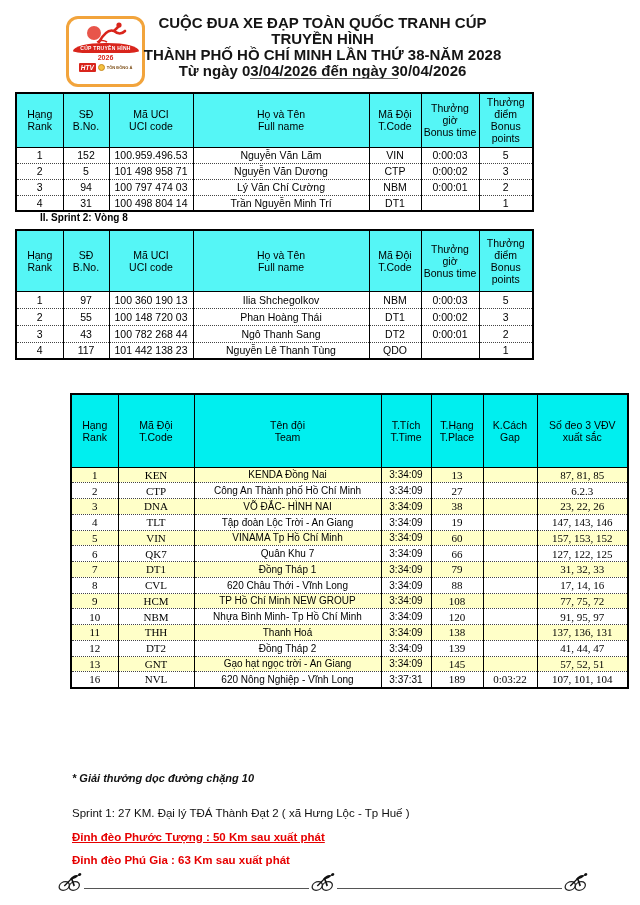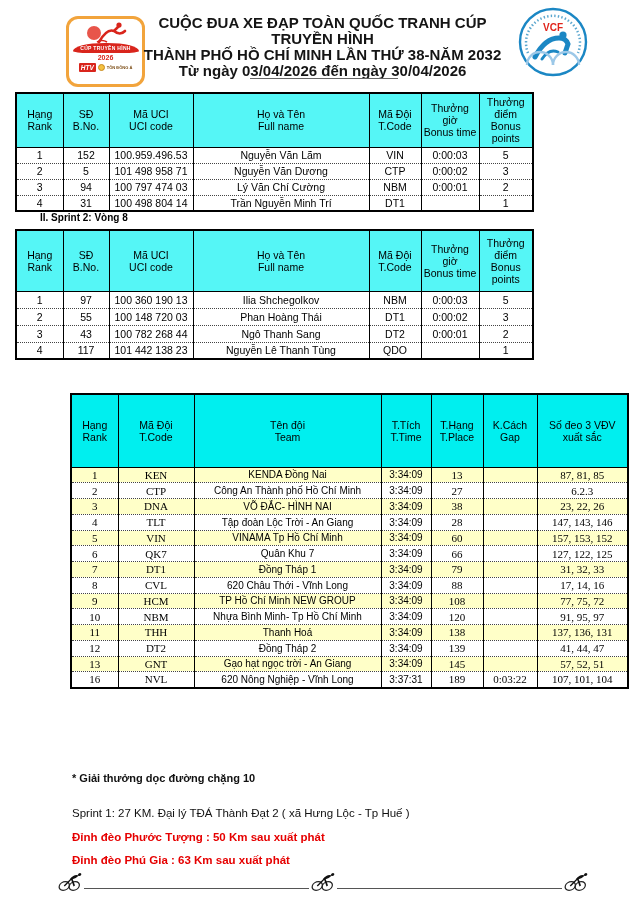--- a/index.html
+++ b/index.html
@@ -53,24 +53,24 @@
 
   #team { position:absolute; left:70px; top:393px; width:557px; }
   #team thead tr { height:73px; }
   #team thead th { background:#00EFEF; }
   #team tbody tr { height:15.75px; }
   #team tbody td { font-size:10px; }
   #team tbody td.serif { font-family:"Liberation Serif", serif; font-size:11px; }
   #team tbody tr.hl td { background:#FFFFC8; }
 
   
-  .note { position:absolute; left:72px; top:772px; font-weight:bold; font-size:11px; color:#111; }
+  .note { position:absolute; left:72px; top:772px; font-weight:bold; font-style:italic; font-size:11px; color:#111; }
   .sprint-info { position:absolute; left:72px; top:807px; font-size:11.5px; color:#111; }
   .climb { position:absolute; left:72px; font-weight:bold; font-size:11.5px; color:#E60000; }
-  .climb1 { top:831px; }
+  .climb1 { top:831px;text-decoration:underline; }
   .climb2 { top:854px; }
 
   .bottom-deco { position:absolute; left:56px; top:871px; width:534px; height:22px;
                  display:flex; align-items:flex-end; }
   .deco-line { flex:1 1 auto; border-bottom:1.3px solid #555; margin:0 0 4px 0; }
   .cyclist-glyph { flex:0 0 auto; }
 </style>
 </head>
 <body>
 
@@ -87,37 +87,25 @@
     <div class="ll-year">2026</div>
     <div class="ll-bottom">
       <span class="ll-htv">HTV</span>
       <span class="ll-dot"></span>
       <span class="ll-sponsor">TÔN ĐÔNG Á</span>
     </div>
   </div>
 
   <div class="titles">
     <div>CUỘC ĐUA XE ĐẠP TOÀN QUỐC TRANH CÚP TRUYỀN HÌNH</div>
-    <div>THÀNH PHỐ HỒ CHÍ MINH LẦN THỨ 38-NĂM 2032</div>
+    <div>THÀNH PHỐ HỒ CHÍ MINH LẦN THỨ 38-NĂM 2028</div>
     <div>Từ ngày 03/04/2026 đến ngày 30/04/2026</div>
   </div>
   <div class="title-rule"></div>
 
-  <div class="right-logo">
-    <svg width="76" height="74" viewBox="0 0 76 74">
-      <circle cx="38" cy="37" r="33" fill="#ffffff" stroke="#1B87C4" stroke-width="2.4"></circle>
-      <path d="M 13 48 A 27 27 0 1 1 63 48" fill="none" stroke="#5AA6CE" stroke-width="2.5" stroke-dasharray="1.4 2.2"></path>
-      <text x="38" y="26" text-anchor="middle" font-size="10" font-weight="bold" fill="#E0241B">VCF</text>
-      <circle cx="48" cy="30" r="3.6" fill="#1B87C4"></circle>
-      <path d="M20 52 Q30 33 44 33 Q51 33 53 39 L50 48" stroke="#1B87C4" stroke-width="5" fill="none" stroke-linecap="round"></path>
-      <path d="M27 54 q7 -11 16 -7" stroke="#1B87C4" stroke-width="3" fill="none" stroke-linecap="round"></path>
-      <path d="M12 60 a13 13 0 0 1 26 0" stroke="#9CC8E8" stroke-width="2.4" fill="none"></path>
-      <path d="M38 60 a13 13 0 0 1 26 0" stroke="#9CC8E8" stroke-width="2.4" fill="none"></path>
-    </svg>
-  </div>
 
   <table class="sprint-table grid" id="sprint1">
     <colgroup>
       <col style="width:47px">
         <col style="width:46px">
         <col style="width:84px">
         <col style="width:176px">
       <col style="width:52px">
         <col style="width:58px">
         <col style="width:54px">
@@ -379,21 +367,21 @@
           <td class="serif">38</td>
           <td class="serif"></td>
           <td class="serif">23, 22, 26</td>
         </tr>
 
         <tr>
           <td class="serif">4</td>
           <td class="serif">TLT</td>
           <td class="team-name">Tập đoàn Lộc Trời - An Giang</td>
           <td>3:34:09</td>
-          <td class="serif">28</td>
+          <td class="serif">19</td>
           <td class="serif"></td>
           <td class="serif">147, 143, 146</td>
         </tr>
 
         <tr class="hl">
           <td class="serif">5</td>
           <td class="serif">VIN</td>
           <td class="team-name">VINAMA Tp Hồ Chí Minh</td>
           <td>3:34:09</td>
           <td class="serif">60</td>

